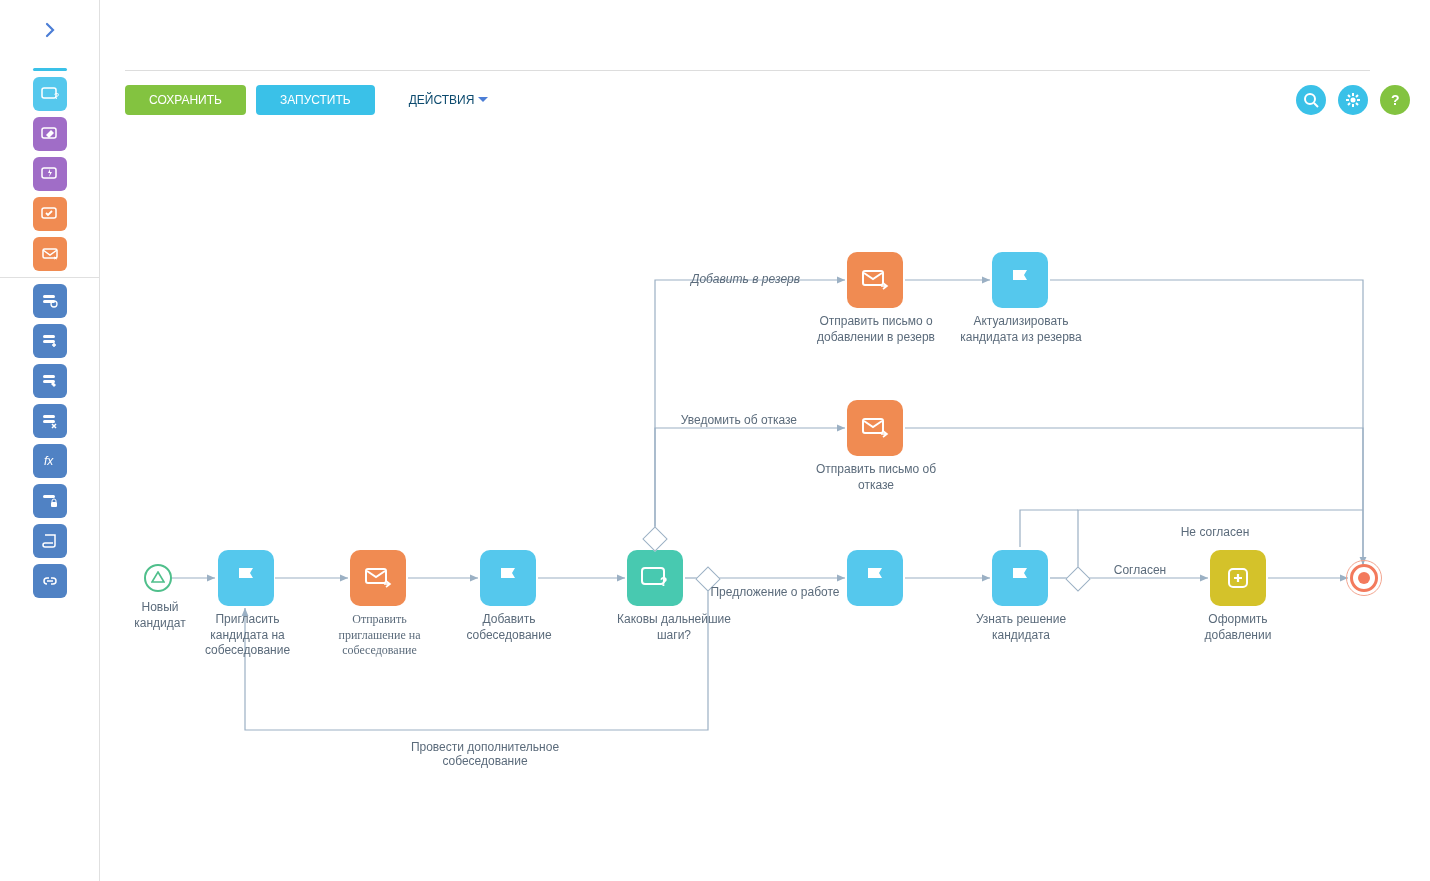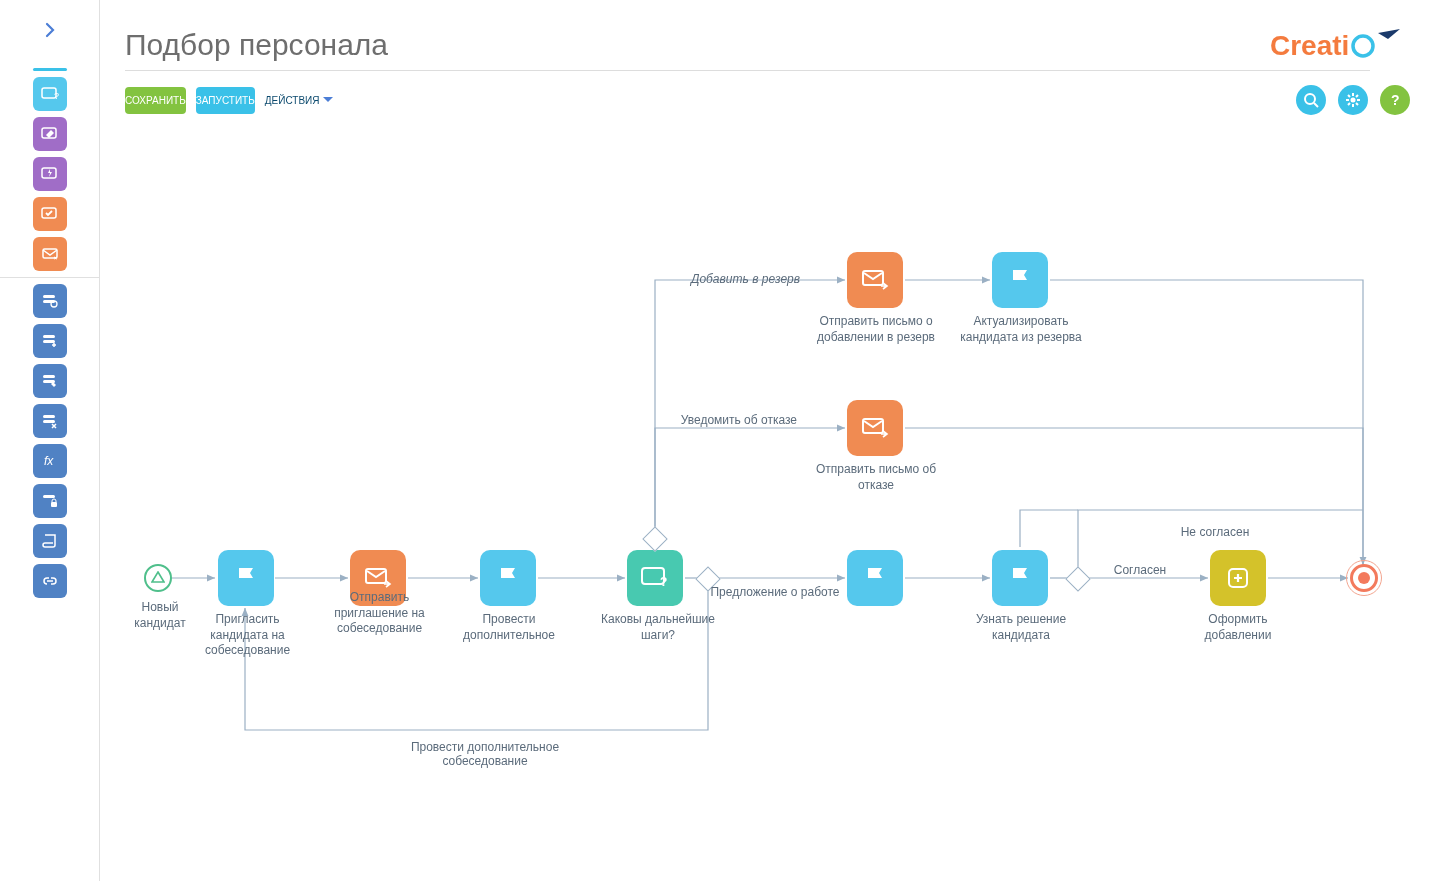--- a/index.html
+++ b/index.html
@@ -13,21 +13,21 @@
   .sb-accent { height: 3px; width: 34px; background:#3ac1e8; border-radius:3px; margin:8px auto 4px;}
   
   
   .header { position: absolute; left: 125px; top: 20px; right: 20px; height: 50px; display: flex; align-items: center; }
   .title { font-size: 30px; color: #6e6e6e; font-weight: 300; }
   .logo-wrap { margin-left:auto; display:flex; align-items:center; }
   .hr-line { position:absolute; left:125px; right:60px; top:70px; height:1px; background:#ddd; }
   
   
   .toolbar { position: absolute; left: 125px; top: 85px; right: 20px; display: flex; align-items: center; gap: 10px; }
-  .btn { border: none; border-radius: 4px; padding: 8px 0; font-size: 10px; cursor: pointer; color: #fff; }
+  .btn { border: none; border-radius: 4px; padding: 8px 24px; font-size: 12px; cursor: pointer; color: #fff; }
   .btn-green { background: #83c340; }
   .btn-blue { background: #3ac1e8; }
   .btn-link { background: none; color: #0c4a6e; display:flex; align-items:center; gap:4px; }
   .toolbar-right { margin-left:auto; display:flex; gap:12px; }
   .round-btn { width: 30px; height: 30px; border-radius: 50%; display:flex; align-items:center; justify-content:center; cursor:pointer; }
   .round-blue { background:#3ac1e8; }
   .round-green { background:#83c340; }
   
   
   .canvas { position: absolute; left: 100px; top: 130px; right:0; bottom:0; }
@@ -139,28 +139,20 @@
       </svg>
     </div>
   <div class="sb-item darkblue" style="background:#5082c4">
       <svg width="18" height="18">
         <path d="M6 12a3 3 0 010-6h2m2 0h2a3 3 0 010 6h-2m-4-3h6" stroke="#fff" stroke-width="1.5" fill="none"></path>
       </svg>
     </div>
 </div>
 
 <div class="header">
-  <div class="title">Подбор персонала</div>
-  <div class="logo-wrap">
-    <svg width="140" height="40" viewBox="0 0 140 40">
-      <text x="0" y="30" font-family="Arial" font-size="28" font-weight="600" fill="#f47b3e">Creati</text>
-      <circle cx="93" cy="21" r="10" fill="none" stroke="#3ac1e8" stroke-width="3.5"></circle>
-      <path d="M108 8 L130 4 L118 14 Z" fill="#1b3a6b"></path>
-    </svg>
-  </div>
 </div>
 <div class="hr-line"></div>
 
 <div class="toolbar">
   <button class="btn btn-green">СОХРАНИТЬ</button>
   <button class="btn btn-blue">ЗАПУСТИТЬ</button>
   <button class="btn btn-link">
     <span>ДЕЙСТВИЯ</span>
     <svg width="10" height="6">
         <path d="M0 0l5 5 5-5z" fill="#4c7ed6"></path>
@@ -237,36 +229,36 @@
   <div class="label" style="left:95px; top:482px; width:105px;">Пригласить кандидата на собеседование</div>
 
   <div class="node orange" style="left:250px; top:420px;">
     <svg width="28" height="22">
         <rect x="2" y="2" width="20" height="14" rx="2" fill="none" stroke="#fff" stroke-width="2"></rect>
         <path d="M3 4l9 6 9-6" stroke="#fff" stroke-width="2" fill="none"></path>
         <path d="M20 15l5 3m0-3l-5 3" stroke="#fff" stroke-width="0"></path>
         <path d="M22 14l4 3-4 3m-2-3h6" stroke="#fff" stroke-width="1.6" fill="none"></path>
       </svg>
   </div>
-  <div class="label" style="left:222px; top:460px; width:115px;">Отправить приглашение на собеседование</div>
+  <div class="label" style="left:222px; top:482px; width:115px;font-family:Liberation Serif, serif;">Отправить приглашение на собеседование</div>
 
   <div class="node blue" style="left:380px; top:420px;">
     <svg width="26" height="26">
         <path d="M6 3v20M6 3h14l-3 5 3 5H6" fill="#fff"></path>
       </svg>
   </div>
-  <div class="label" style="left:353px; top:482px; width:112px;">Провести дополнительное</div>
+  <div class="label" style="left:353px; top:482px; width:112px;">Добавить собеседование</div>
 
   <div class="node teal" style="left:527px; top:420px;">
     <svg width="30" height="24">
         <rect x="2" y="2" width="22" height="16" rx="3" fill="none" stroke="#fff" stroke-width="2"></rect>
         <text x="20" y="20" fill="#fff" font-size="12" font-weight="bold">?</text>
       </svg>
   </div>
-  <div class="label" style="left:492px; top:482px; width:132px;">Каковы дальнейшие шаги?</div>
+  <div class="label" style="left:508px; top:482px; width:132px;">Каковы дальнейшие шаги?</div>
 
   <div class="gateway" style="left:599px; top:440px;"></div>
   <div class="gateway" style="left:546px; top:400px;"></div>
 
   <div class="node blue" style="left:747px; top:420px;">
     <svg width="26" height="26">
         <path d="M6 3v20M6 3h14l-3 5 3 5H6" fill="#fff"></path>
       </svg>
   </div>
 

